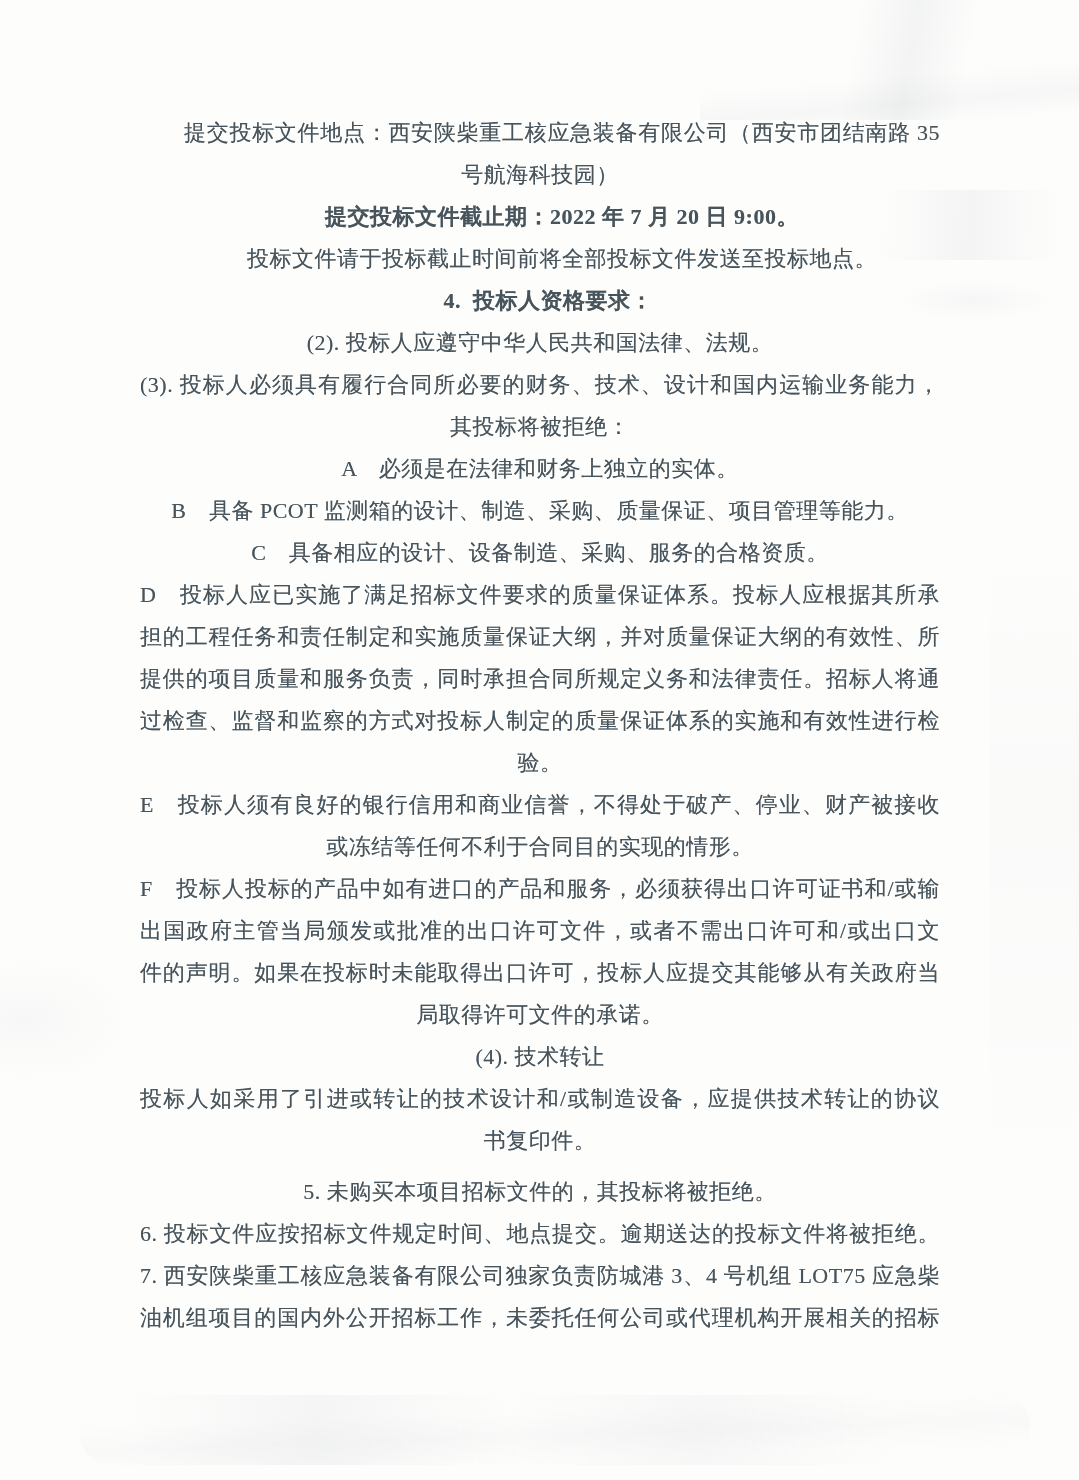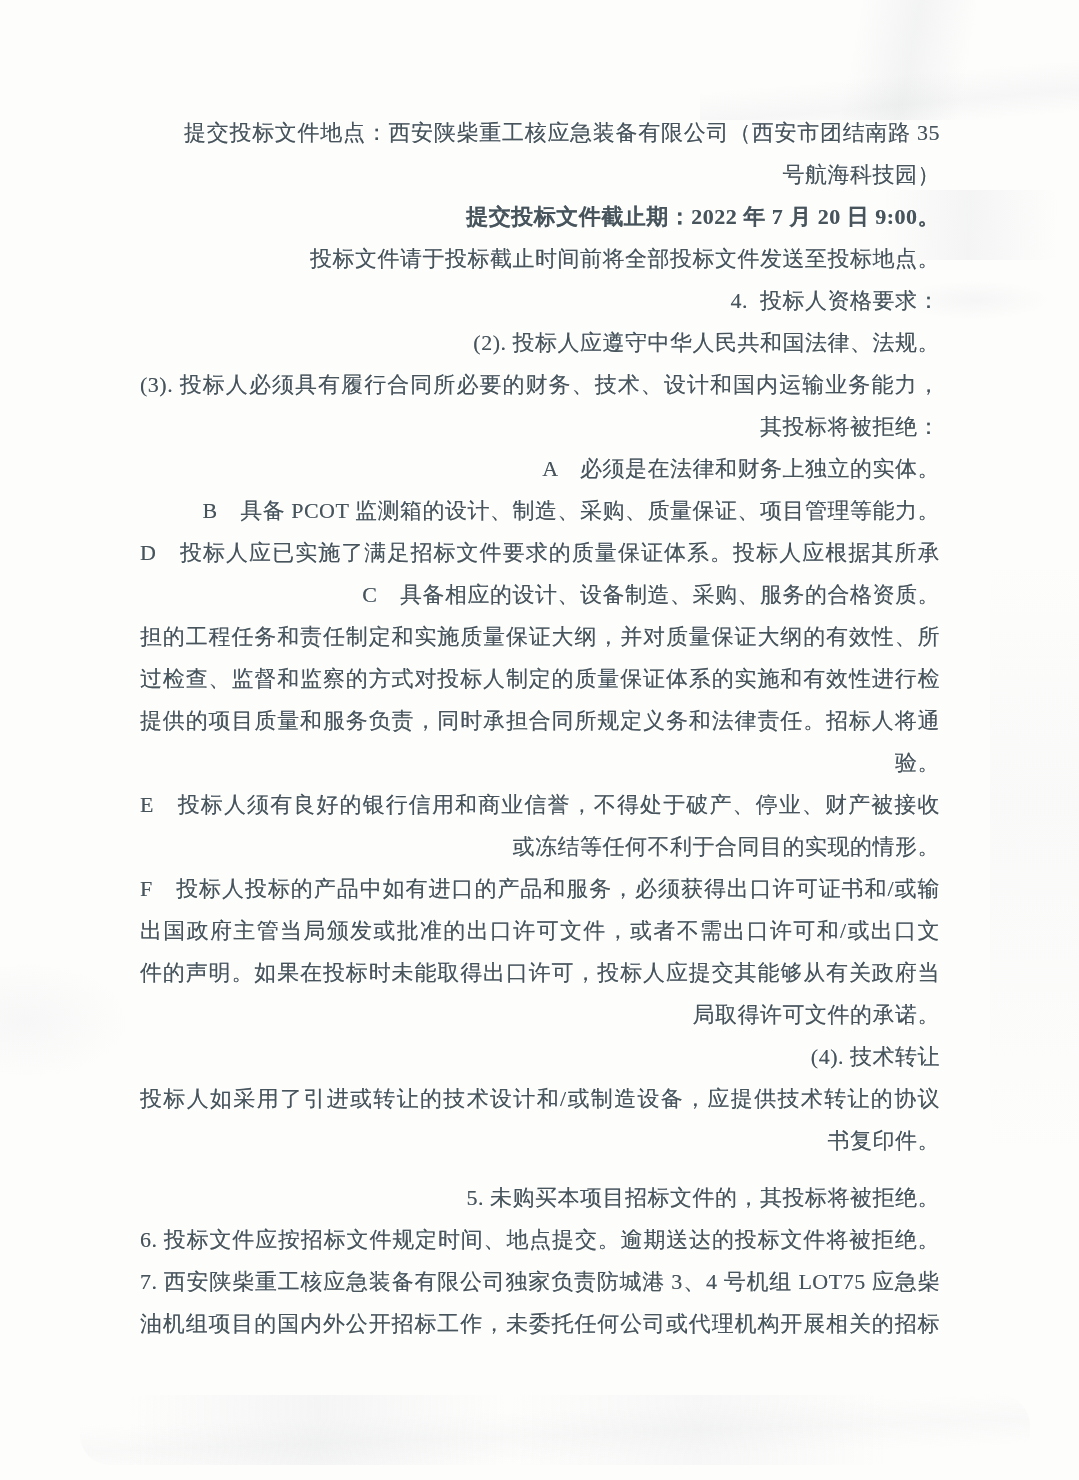--- a/index.html
+++ b/index.html
@@ -60,60 +60,60 @@
     position: absolute;
     left: 140px;
     top: 112px;
     width: 800px;
   }
   .line {
     font-size: 22px;
     line-height: 42px;
     letter-spacing: 0.5px;
     white-space: pre-wrap;
-    text-align: right;
+    text-align: center;
     
     text-shadow: 0 0 0.6px rgba(70, 84, 92, 0.55);
   }
   .line.fill {
     text-align: justify;
     text-align-last: justify;
     text-justify: inter-character;
   }
   .line.gap-before {
-    margin-top: 15px;
+    margin-top: 9px;
   }
 </style>
 </head>
 <body style="background: rgb(253, 253, 252); color: rgb(71, 84, 92);">
 
 <div class="page">
   <div class="scan-artifact art-top-right"></div>
   <div class="scan-artifact art-right-mid"></div>
   <div class="scan-artifact art-right-soft"></div>
   <div class="scan-artifact art-left-smudge"></div>
   <div class="scan-artifact art-right-lower"></div>
   <div class="scan-artifact art-bottom"></div>
 
   <div class="lines">
       <div class="line fill" style="padding-left: 2em;">提交投标文件地点：西安陕柴重工核应急装备有限公司（西安市团结南路 35</div>
       <div class="line">号航海科技园）</div>
       <div class="line" style="padding-left: 2em; font-weight: bold;">提交投标文件截止期：2022 年 7 月 20 日 9:00。</div>
       <div class="line" style="padding-left: 2em;">投标文件请于投标截止时间前将全部投标文件发送至投标地点。</div>
-      <div class="line" style="padding-left: 0.75em;">4.  投标人资格要求：</div>
+      <div class="line" style="padding-left: 0.75em; font-weight: bold;">4.  投标人资格要求：</div>
       <div class="line">(2). 投标人应遵守中华人民共和国法律、法规。</div>
       <div class="line fill">(3). 投标人必须具有履行合同所必要的财务、技术、设计和国内运输业务能力，</div>
       <div class="line">其投标将被拒绝：</div>
       <div class="line">A　必须是在法律和财务上独立的实体。</div>
       <div class="line">B　具备 PCOT 监测箱的设计、制造、采购、质量保证、项目管理等能力。</div>
+      <div class="line">C　具备相应的设计、设备制造、采购、服务的合格资质。</div>
       <div class="line fill">D　投标人应已实施了满足招标文件要求的质量保证体系。投标人应根据其所承</div>
-      <div class="line">C　具备相应的设计、设备制造、采购、服务的合格资质。</div>
       <div class="line fill">担的工程任务和责任制定和实施质量保证大纲，并对质量保证大纲的有效性、所</div>
+      <div class="line fill">提供的项目质量和服务负责，同时承担合同所规定义务和法律责任。招标人将通</div>
       <div class="line fill">过检查、监督和监察的方式对投标人制定的质量保证体系的实施和有效性进行检</div>
-      <div class="line fill">提供的项目质量和服务负责，同时承担合同所规定义务和法律责任。招标人将通</div>
       <div class="line">验。</div>
       <div class="line fill">E　投标人须有良好的银行信用和商业信誉，不得处于破产、停业、财产被接收</div>
       <div class="line">或冻结等任何不利于合同目的实现的情形。</div>
       <div class="line fill">F　投标人投标的产品中如有进口的产品和服务，必须获得出口许可证书和/或输</div>
       <div class="line fill">出国政府主管当局颁发或批准的出口许可文件，或者不需出口许可和/或出口文</div>
       <div class="line fill">件的声明。如果在投标时未能取得出口许可，投标人应提交其能够从有关政府当</div>
       <div class="line">局取得许可文件的承诺。</div>
       <div class="line">(4). 技术转让</div>
       <div class="line fill">投标人如采用了引进或转让的技术设计和/或制造设备，应提供技术转让的协议</div>
       <div class="line">书复印件。</div>

